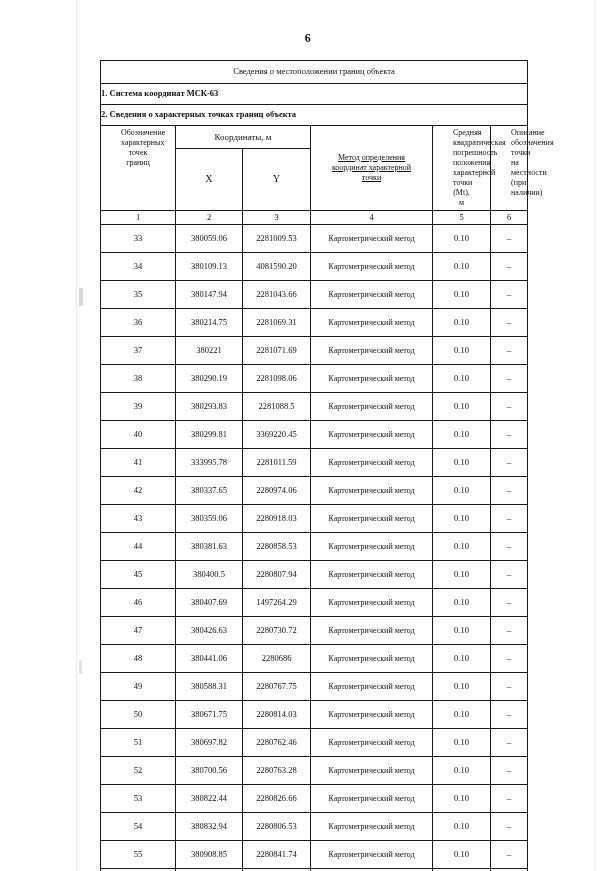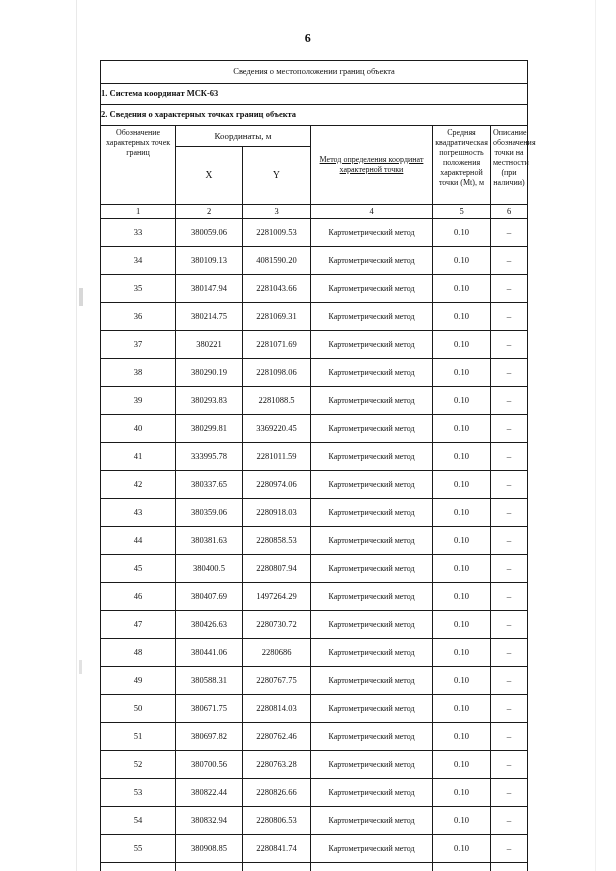--- a/index.html
+++ b/index.html
@@ -86,21 +86,21 @@
   }
   td.section-cell {
     height: 20px;
     text-align: left;
     font-size: 8.5px;
     font-weight: bold;
   }
 
   td.head {
     font-size: 8px;
-    padding: 2px 2px;
+    padding: 2px 20px;
     line-height: 1.25;
     vertical-align: top;
     height: 74px;
   }
   td.head.mid {
     vertical-align: middle;
     text-decoration: underline;
   }
   td.head-xy {
     font-size: 9.5px;

